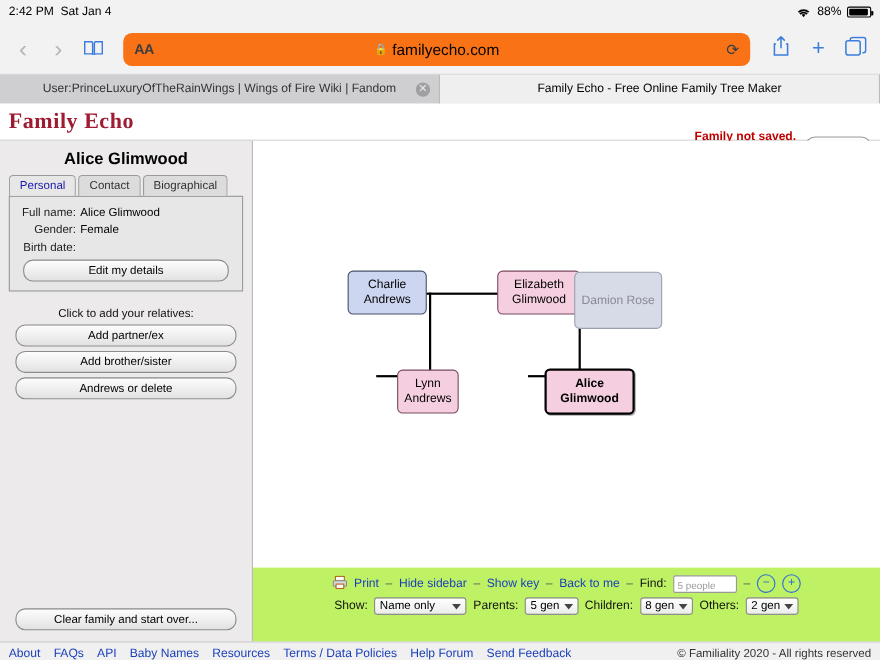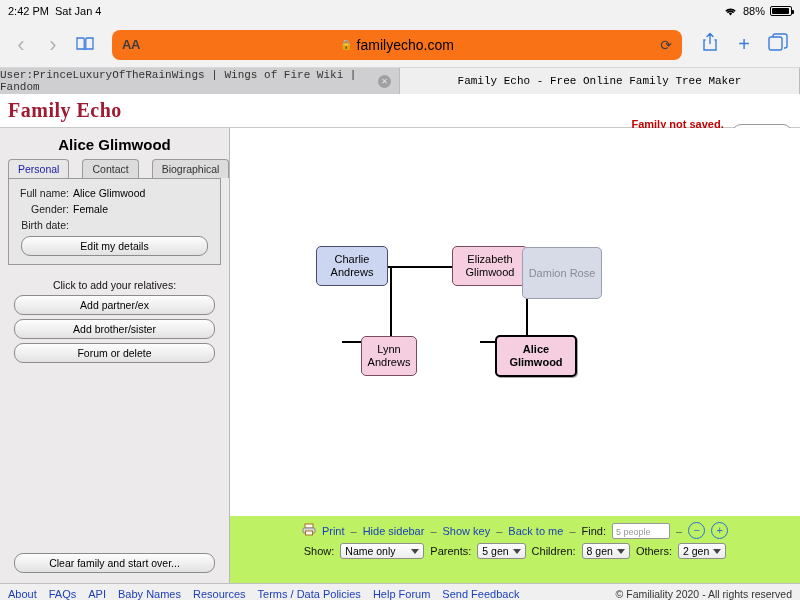--- a/index.html
+++ b/index.html
@@ -53,21 +53,20 @@
   .urlbar .reload { position: absolute; right: 10px; font-size: 14px; color: #3c3c43; }
   .lock { font-size: 10px; }
   .tb-icon { font-size: 20px; color: #3b7ddd; width: 24px; text-align: center; }
 
   
   .tabbar { display: flex; height: 26px; background: #d6d6d8; font-size: 11px; }
   .tab {
     flex: 1; display: flex; align-items: center; justify-content: center;
     position: relative; color: #333; border-right: 1px solid #bbb;
     background: #cfcfd1;
-    font-family: Liberation Mono, monospace;
   }
   .tab.active { background: #efefef; color: #000; }
   .tab .close {
     position: absolute; right: 8px; width: 13px; height: 13px; border-radius: 50%;
     background: #a0a0a4; color: #e8e8e8; font-size: 10px; line-height: 13px; text-align: center;
   }
 
   
   .site-header {
     height: 34px; background: #ffffff; display: flex; align-items: center;
@@ -83,21 +82,21 @@
   }
 
   
   .content { display: flex; height: 455px; background: #e9e9e9; }
   .sidebar { width: 230px; background: #eceaea; border-right: 1px solid #b9b9b9; position: relative; }
   .person-name { text-align: center; font-size: 15px; font-weight: bold; padding: 8px 0 6px; color: #000; }
 
   .tabs-row { display: flex; padding-left: 8px; font-size: 10.5px; }
   .ptab {
     padding: 3px 9px; border: 1px solid #9a9a9a; border-bottom: none;
-    border-radius: 4px 4px 0 0; background: #dcdcdc; color: #333; margin-right: 13px;
+    border-radius: 4px 4px 0 0; background: #dcdcdc; color: #333; margin-right: 2px;
   }
   .ptab.active { background: #e7e7e7; color: #1a1aaa; }
   .panel {
     margin: 0 8px; border: 1px solid #9a9a9a; background: #e7e7e7;
     padding: 8px 6px 8px;
   }
   .field { font-size: 10.5px; color: #111; margin-bottom: 4px; display: flex; }
   .field .lbl { width: 54px; text-align: right; margin-right: 4px; color: #222; }
   .field .val { color: #000; }
   .btn {
@@ -260,21 +259,21 @@
         </div>
         <div style="padding:0 6px;">
           <div class="btn">Edit my details</div>
         </div>
       </div>
 
       <div class="relatives-label">Click to add your relatives:</div>
       <div class="rel-buttons">
         <div class="btn">Add partner/ex</div>
         <div class="btn">Add brother/sister</div>
-        <div class="btn">Forum or delete</div>
+        <div class="btn">Andrews or delete</div>
       </div>
 
       <div class="bottom-btn">
         <div class="btn">Clear family and start over...</div>
       </div>
     </div>
 
     <div class="canvas">
 
       <div class="link" style="left:91px; top:138px; width:136px; height:2px;"></div>

